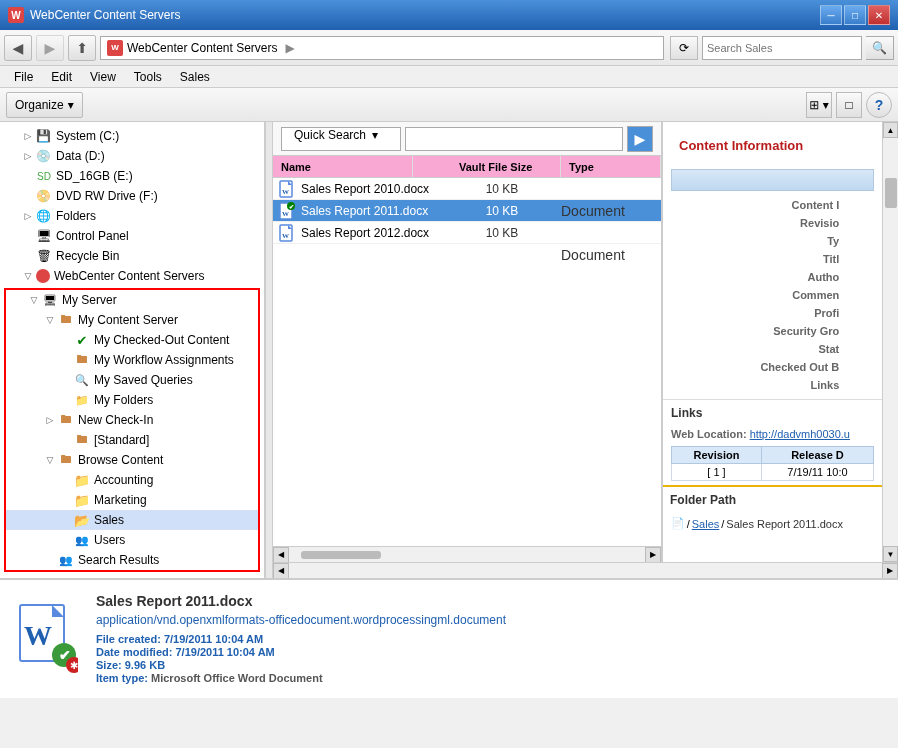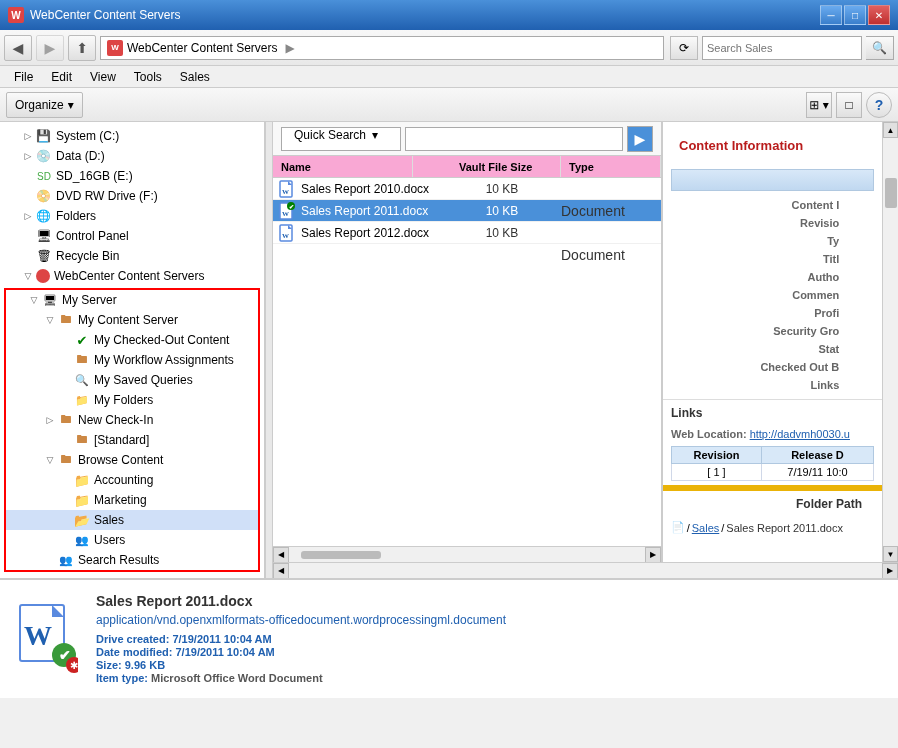--- a/index.html
+++ b/index.html
@@ -78,21 +78,21 @@
     .info-table tr td { padding: 2px 8px; }
     .info-table tr td:first-child { color: #666; text-align: right; font-weight: bold; white-space: nowrap; }
     .info-table tr td:last-child { color: #333; }
     .info-section { padding: 6px 8px; font-weight: bold; font-size: 12px; color: #333; border-top: 1px solid #ddd; margin-top: 4px; }
     .info-link { padding: 2px 8px; font-size: 11px; }
     .info-link-label { color: #666; font-weight: bold; }
     .info-link-value { color: #2060b0; text-decoration: underline; cursor: pointer; font-size: 11px; }
     .info-revision-table { width: 100%; font-size: 11px; border-collapse: collapse; margin: 4px 8px; width: calc(100% - 16px); }
     .info-revision-table th { background: #d8e8f8; border: 1px solid #b0c8e0; padding: 2px 6px; text-align: center; font-weight: bold; }
     .info-revision-table td { border: 1px solid #d0d8e8; padding: 2px 6px; text-align: center; }
-    .info-folder-section { padding: 6px 20px; font-weight: bold; font-size: 12px; color: #333; border-top: 6px solid #eab308; text-align: right; }
+    .info-folder-section { padding: 6px 7px; font-weight: bold; font-size: 12px; color: #333; border-top: 2px solid #eab308; }
     .folder-path { padding: 4px 8px; font-size: 11px; display: flex; align-items: center; gap: 2px; }
     .folder-path-link { color: #2060b0; text-decoration: underline; cursor: pointer; }
     .folder-path-text { color: #333; }
 
     
     .bottom-panel { height: 120px; border-top: 2px solid #ccc; background: white; display: flex; align-items: center; padding: 8px 12px; gap: 12px; }
     .bottom-icon { width: 72px; height: 80px; display: flex; align-items: center; justify-content: center; flex-shrink: 0; }
     .bottom-info { flex: 1; }
     .bottom-filename { font-size: 14px; font-weight: bold; color: #333; margin-bottom: 4px; }
     .bottom-mime { font-size: 12px; color: #2060b0; margin-bottom: 6px; }
@@ -481,21 +481,21 @@
       <text x="41" y="57" font-size="14" fill="white" font-weight="bold">✔</text>
       <circle cx="56" cy="62" r="8" fill="#cc2222"></circle>
       <text x="52" y="66" font-size="10" fill="white">✱</text>
     </svg>
   </div>
 
   <div class="bottom-info">
     <div class="bottom-filename">Sales Report 2011.docx</div>
     <div class="bottom-mime">application/vnd.openxmlformats-officedocument.wordprocessingml.document</div>
     <div class="bottom-detail">
-      <span>Drive created:</span>
+      <span>File created:</span>
       <span>7/19/2011 10:04 AM</span>
     </div>
     <div class="bottom-detail">
       <span>Date modified:</span>
       <span>7/19/2011 10:04 AM</span>
     </div>
     <div class="bottom-detail">
       <span>Size:</span>
       <span>9.96 KB</span>
     </div>

